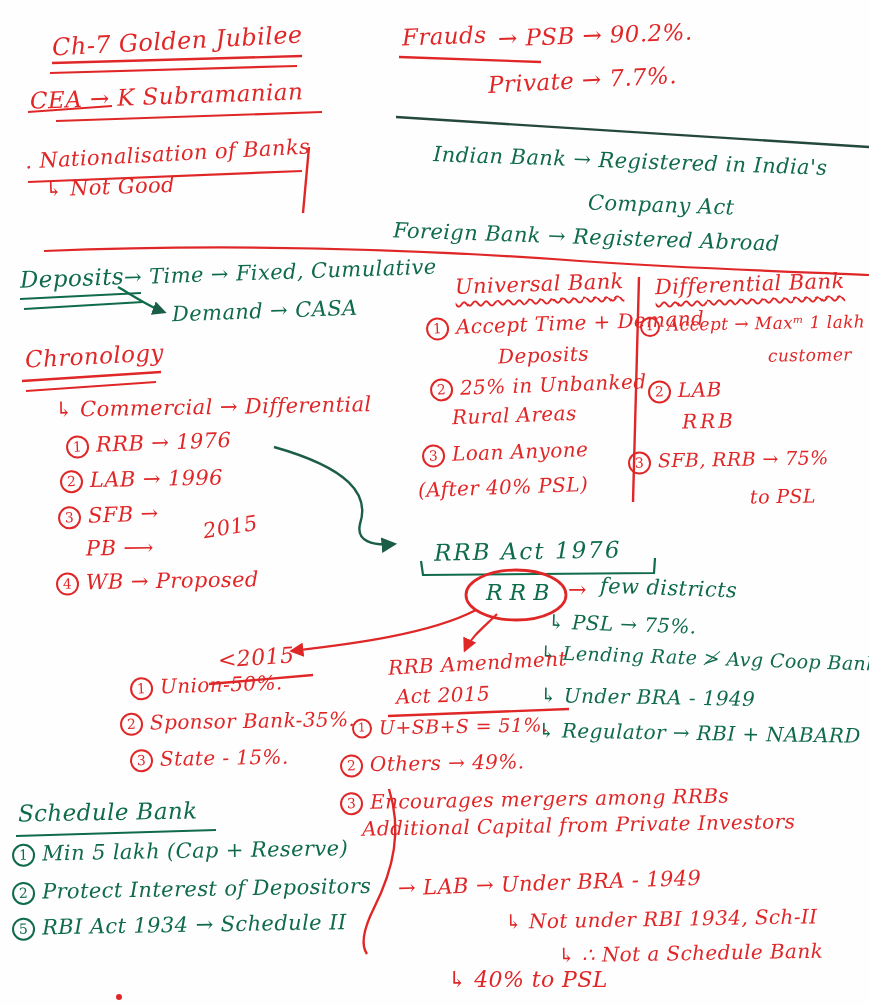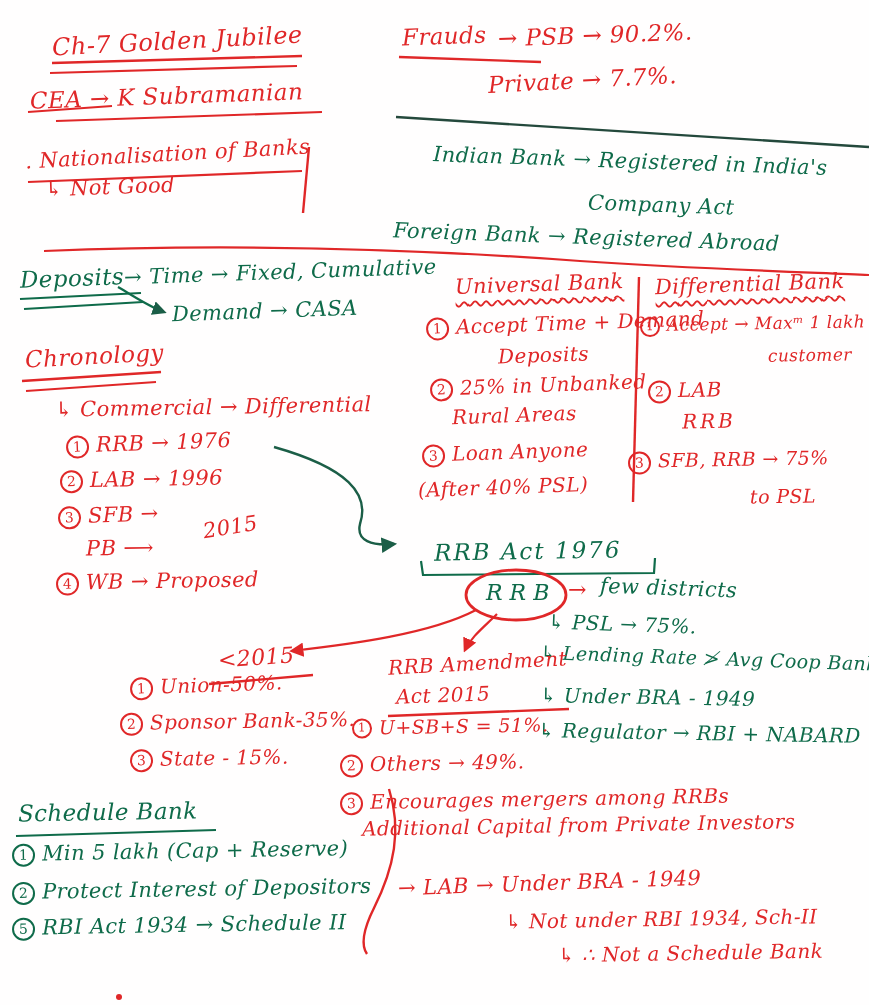--- a/index.html
+++ b/index.html
@@ -202,14 +202,15 @@
     <span>Protect Interest of Depositors</span>
   </div>
   <div class="ln row green" style="left:12px; top:914px; font-size:21px; transform:rotate(-1deg);">
     <span class="c">5</span>
     <span>RBI Act 1934 → Schedule II</span>
   </div>
 
   <div class="ln red" style="left:398px; top:872px; font-size:21px; transform:rotate(-2deg);">→ LAB → Under BRA - 1949</div>
   <div class="ln red" style="left:505px; top:908px; font-size:20px; transform:rotate(-1deg);">↳ Not under RBI 1934, Sch-II</div>
   <div class="ln red" style="left:558px; top:942px; font-size:20px; transform:rotate(-1deg);">↳ ∴ Not a Schedule Bank</div>
+  <div class="ln red" style="left:448px; top:968px; font-size:22px;">↳ 40% to PSL</div>
 
 </div>
 
 </body></html>

